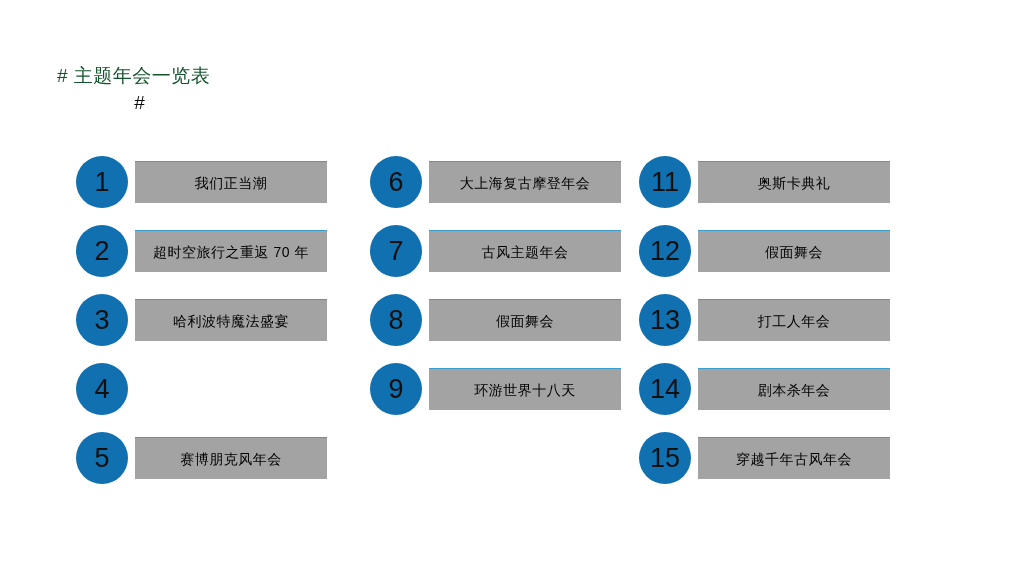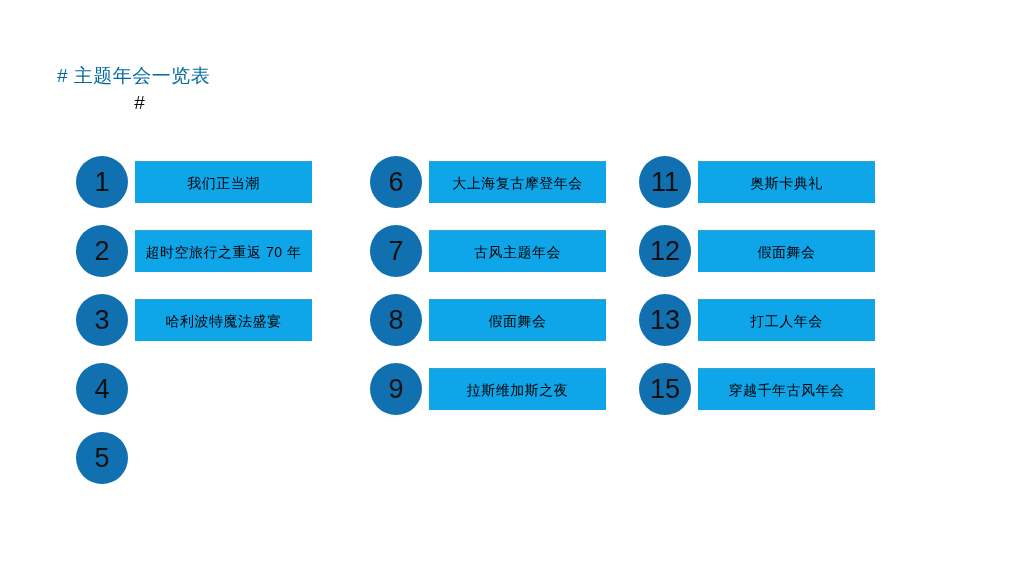--- a/index.html
+++ b/index.html
@@ -18,21 +18,21 @@
   
   #title-block {
     position: absolute;
     left: 57px;
     top: 62px;
     width: 300px;
   }
   #title-line-1 {
     font-size: 19px;
     line-height: 28px;
-    color: #0369a1;
+    color: #14532d;
     white-space: nowrap;
     letter-spacing: 0.5px;
   }
   #title-line-2 {
     font-size: 19px;
     line-height: 26px;
     color: #0d0d0d;
     text-align: center;
     width: 165px;
   }
@@ -79,23 +79,23 @@
     font-weight: 300;
     color: #101010;
     line-height: 1;
     font-family: "Liberation Sans", "DejaVu Sans", sans-serif;
   }
 
   .bar {
     position: absolute;
     left: 59px;
     top: 5px;
-    width: 177px;
+    width: 192px;
     height: 42px;
-    background: #0ea5e9;
+    background: #a3a3a3;
     border-top: 1px solid #3a9ed0;
     box-sizing: border-box;
     display: flex;
     align-items: center;
     justify-content: center;
     z-index: 1;
   }
   .bar-label {
     font-size: 14px;
     color: #000000;
@@ -140,20 +140,23 @@
       </div>
       <div class="row-item">
         <div class="badge">
           <span class="badge-num">4</span>
         </div>
       </div>
       <div class="row-item">
         <div class="badge">
           <span class="badge-num">5</span>
         </div>
+        <div class="bar">
+          <span class="bar-label">赛博朋克风年会</span>
+        </div>
       </div>
     </div>
   <div class="column" id="column-2">
       <div class="row-item">
         <div class="badge">
           <span class="badge-num">6</span>
         </div>
         <div class="bar">
           <span class="bar-label">大上海复古摩登年会</span>
         </div>
@@ -172,21 +175,21 @@
         </div>
         <div class="bar">
           <span class="bar-label">假面舞会</span>
         </div>
       </div>
       <div class="row-item">
         <div class="badge">
           <span class="badge-num">9</span>
         </div>
         <div class="bar">
-          <span class="bar-label">拉斯维加斯之夜</span>
+          <span class="bar-label">环游世界十八天</span>
         </div>
       </div>
     </div>
   <div class="column" id="column-3">
       <div class="row-item">
         <div class="badge">
           <span class="badge-num">11</span>
         </div>
         <div class="bar">
           <span class="bar-label">奥斯卡典礼</span>
@@ -203,20 +206,28 @@
       <div class="row-item">
         <div class="badge">
           <span class="badge-num">13</span>
         </div>
         <div class="bar">
           <span class="bar-label">打工人年会</span>
         </div>
       </div>
       <div class="row-item">
         <div class="badge">
+          <span class="badge-num">14</span>
+        </div>
+        <div class="bar">
+          <span class="bar-label">剧本杀年会</span>
+        </div>
+      </div>
+      <div class="row-item">
+        <div class="badge">
           <span class="badge-num">15</span>
         </div>
         <div class="bar">
           <span class="bar-label">穿越千年古风年会</span>
         </div>
       </div>
     </div>
 </div>
 
 </body></html>

